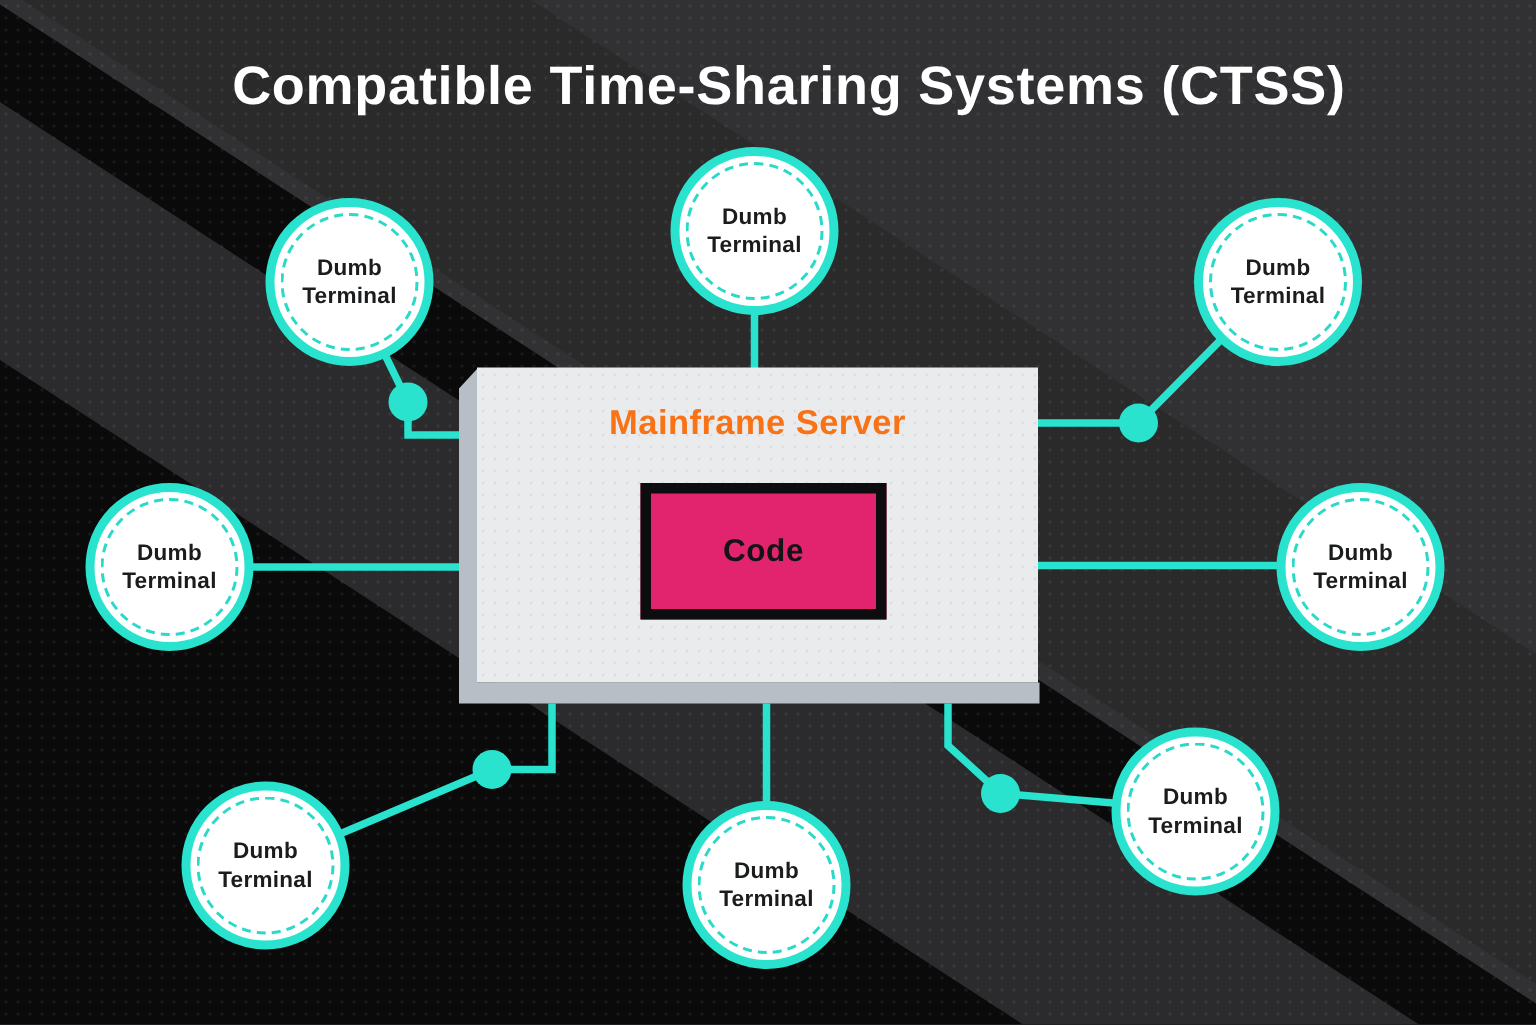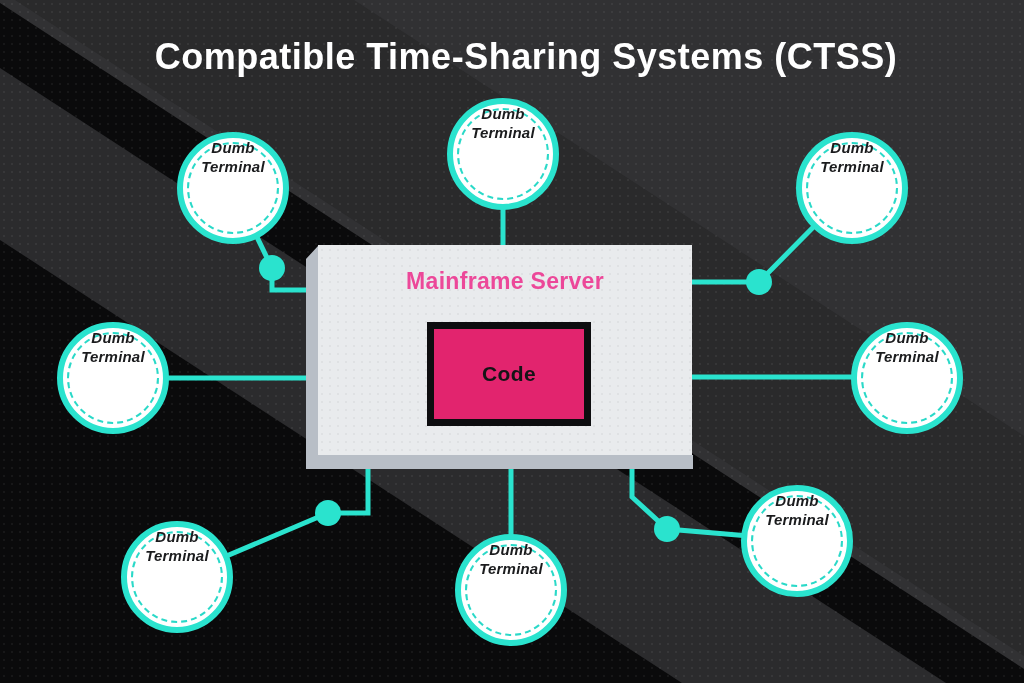--- a/index.html
+++ b/index.html
@@ -25,51 +25,50 @@
     text-align:center;
     color:#ffffff;
     font-size:36px;
     font-weight:bold;
     letter-spacing:0.5px;
   }
   
   #mainframe-label{
     position:absolute;left:318px;top:268px;width:374px;
     text-align:center;
-    color:#ec4899;
+    color:#f97316;
     font-size:23px;
     font-weight:bold;
     letter-spacing:0.3px;
   }
   
   #code-box{
     position:absolute;left:427px;top:322px;
-    width:164px;height:104px;
+    width:164px;height:91px;
     box-sizing:border-box;
     background:#e2246e;
     border:7px solid #0d0d0f;
     display:flex;align-items:center;justify-content:center;
   }
   #code-box .code-label{
     color:#141416;
     font-size:21px;
     font-weight:bold;
     letter-spacing:0.4px;
   }
   
   .terminal{
     position:absolute;
     width:112px;height:112px;
     box-sizing:border-box;
     background:#ffffff;
     border:6px solid #2ae3ce;
     border-radius:50%;
-    display:flex;justify-content:center;
+    display:flex;align-items:center;justify-content:center;
     text-align:center;
-    font-style:italic;
   }
   .terminal .dashed-ring{
     position:absolute;
     left:4px;top:4px;right:4px;bottom:4px;
     border:2px dashed #2ad9c8;
     border-radius:50%;
   }
   .terminal .tlabel{
     position:relative;
     width:80px;

